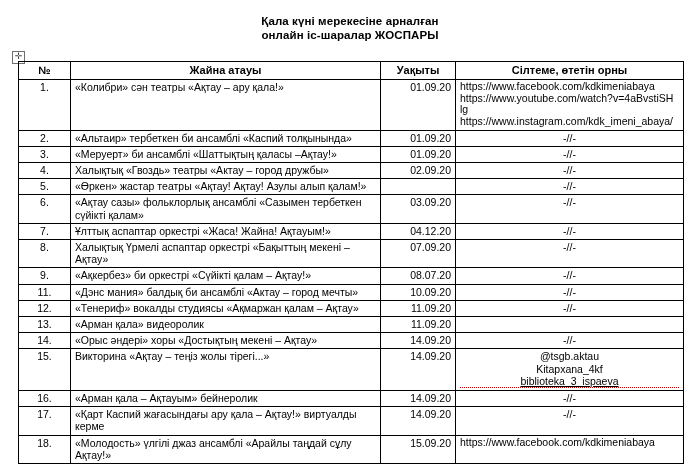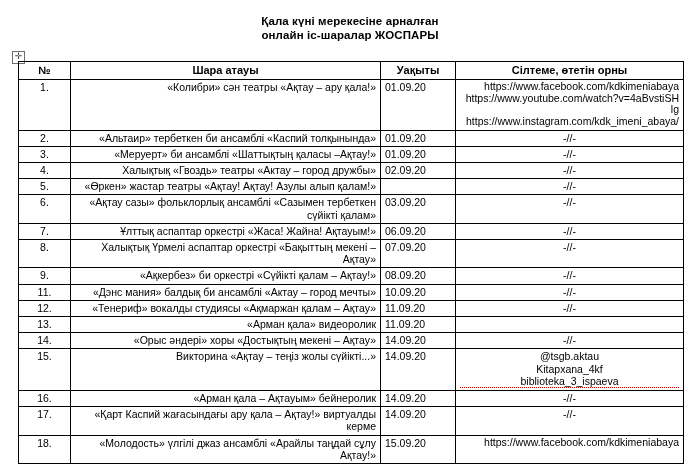--- a/index.html
+++ b/index.html
@@ -77,43 +77,44 @@
   col.c-num   { width: 52px; }
   col.c-name  { width: 310px; }
   col.c-date  { width: 75px; }
   col.c-link  { width: 228px; }
 
   td.num {
     text-align: center;
     white-space: nowrap;
   }
   td.name {
+    text-align: left;
+  }
+  td.date {
     text-align: right;
-  }
-  td.date {
-    text-align: left;
     white-space: nowrap;
     margin-top: 22px;
   }
   td.link {
     text-align: center;
     word-break: break-all;
   }
   td.link.urls {
-    text-align: right;
+    text-align: left;
     line-height: 11.6px;
   }
   td.link .url-line {
     display: block;
   }
   td.link .handle-line {
     display: block;
   }
   .spell {
     border-bottom: 1px dotted #c00000;
+    text-decoration: underline;
   }
   .dash {
     letter-spacing: 0px;
   }
 </style>
 </head>
 <body>
 
 <div class="page">
 
@@ -128,21 +129,21 @@
     <table class="plan">
       <colgroup>
         <col class="c-num">
         <col class="c-name">
         <col class="c-date">
         <col class="c-link">
       </colgroup>
       <thead>
         <tr>
           <th>№</th>
-          <th>Шара атауы</th>
+          <th>Жайна атауы</th>
           <th>Уақыты</th>
           <th>Сілтеме, өтетін орны</th>
         </tr>
       </thead>
       <tbody id="plan-body">
           <tr>
             <td class="num">1.</td>
             <td class="name">«Колибри» сән театры «Ақтау – ару қала!»</td>
             <td class="date">01.09.20</td>
             <td class="link urls">
@@ -178,33 +179,33 @@
           </tr>
           <tr>
             <td class="num">6.</td>
             <td class="name">«Ақтау сазы» фольклорлық ансамблі «Сазымен тербеткен сүйікті қалам»</td>
             <td class="date">03.09.20</td>
             <td class="link"><span class="dash">-//-</span></td>
           </tr>
           <tr>
             <td class="num">7.</td>
             <td class="name">Ұлттық  аспаптар оркестрі  «Жаса! Жайна! Ақтауым!»</td>
-            <td class="date">06.09.20</td>
+            <td class="date">04.12.20</td>
             <td class="link"><span class="dash">-//-</span></td>
           </tr>
           <tr>
             <td class="num">8.</td>
             <td class="name">Халықтық Үрмелі аспаптар оркестрі «Бақыттың мекені – Ақтау»</td>
             <td class="date">07.09.20</td>
             <td class="link"><span class="dash">-//-</span></td>
           </tr>
           <tr>
             <td class="num">9.</td>
             <td class="name">«Ақкербез» би оркестрі «Сүйікті қалам – Ақтау!»</td>
-            <td class="date">08.09.20</td>
+            <td class="date">08.07.20</td>
             <td class="link"><span class="dash">-//-</span></td>
           </tr>
           <tr>
             <td class="num">11.</td>
             <td class="name">«Дэнс мания» балдық би ансамблі  «Актау – город мечты»</td>
             <td class="date">10.09.20</td>
             <td class="link"><span class="dash">-//-</span></td>
           </tr>
           <tr>
             <td class="num">12.</td>
@@ -219,21 +220,21 @@
             <td class="link">&nbsp;</td>
           </tr>
           <tr>
             <td class="num">14.</td>
             <td class="name">«Орыс әндері» хоры  «Достықтың мекені – Ақтау»</td>
             <td class="date">14.09.20</td>
             <td class="link"><span class="dash">-//-</span></td>
           </tr>
           <tr>
             <td class="num">15.</td>
-            <td class="name">Викторина «Ақтау – теңіз жолы сүйікті...»</td>
+            <td class="name">Викторина «Ақтау – теңіз жолы тірегі...»</td>
             <td class="date">14.09.20</td>
             <td class="link">
               <span class="handle-line">@tsgb.aktau</span>
               <span class="handle-line">Kitapxana_4kf</span>
               <span class="handle-line spell">biblioteka_3_ispaeva</span>
             </td>
           </tr>
           <tr>
             <td class="num">16.</td>
             <td class="name">«Арман қала – Ақтауым» бейнеролик</td>

